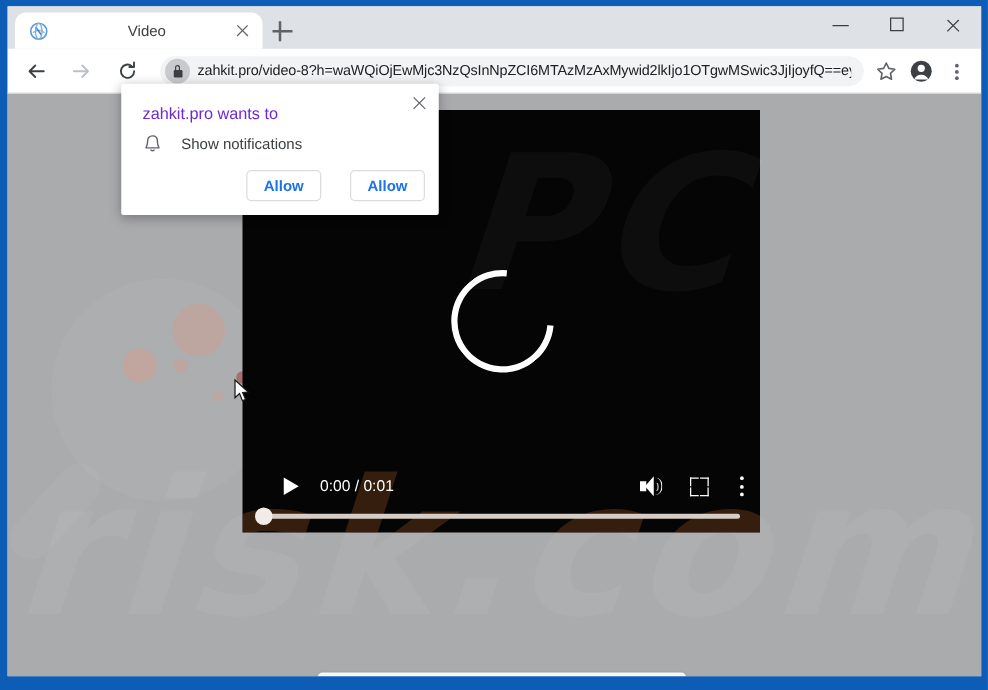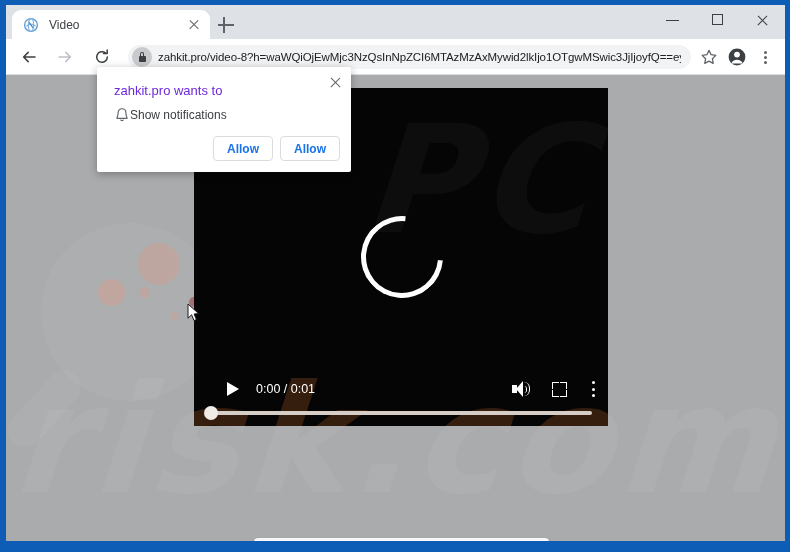--- a/index.html
+++ b/index.html
@@ -29,20 +29,21 @@
     width: 100%; height: 34px;
     background: #dee1e6;
   }
   .tab {
     position: absolute; left: 6px; top: 5px;
     width: 198px; height: 29px;
     background: #fff;
     border-radius: 9px 9px 0 0;
     display: flex; align-items: center;
     padding: 0 8px 0 11px;
+    text-align: center;
   }
   .tab-fav { width: 16px; height: 16px; flex: 0 0 16px; position: relative; }
   .tab-title {
     flex: 1 1 auto;
     font-size: 12px; color: #3c4043;
     margin-left: 10px;
     white-space: nowrap; overflow: hidden;
   }
   .tab-close {
     width: 16px; height: 16px; flex: 0 0 16px;
@@ -309,24 +310,24 @@
   .perm-close::after  { transform: rotate(-45deg); }
   .perm-title {
     position: absolute; left: 17px; top: 16px;
     font-size: 13px; color: #6d28d9;
   }
   .perm-row {
     position: absolute; left: 17px; top: 40px;
     display: flex; align-items: center;
   }
   .bell { width: 16px; height: 16px; position: relative; flex: 0 0 16px; }
-  .perm-row-label { font-size: 12px; color: #3c4043; }
+  .perm-row-label { font-size: 12px; color: #3c4043; margin-left: 15px; }
   .perm-btns {
     position: absolute; right: 11px; bottom: 11px;
-    display: flex; gap: 7px;
+    display: flex; gap: 23px;
   }
   .perm-btn {
     min-width: 54px; height: 25px;
     border: 1px solid #dadce0;
     border-radius: 4px;
     background: #fff;
     color: #1a73e8;
     font-size: 12px; font-weight: bold;
     display: flex; align-items: center; justify-content: center;
     padding: 0 13px; cursor: pointer;

